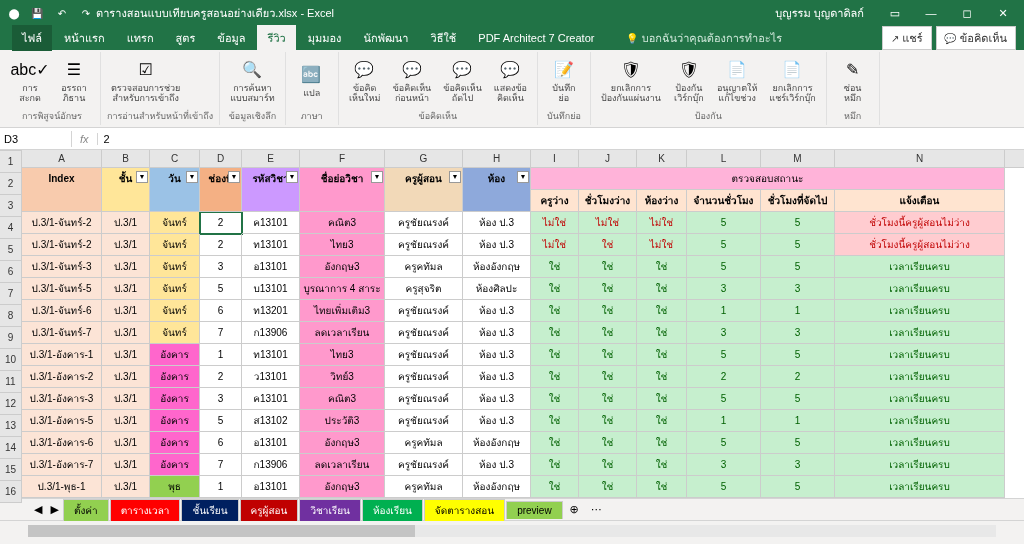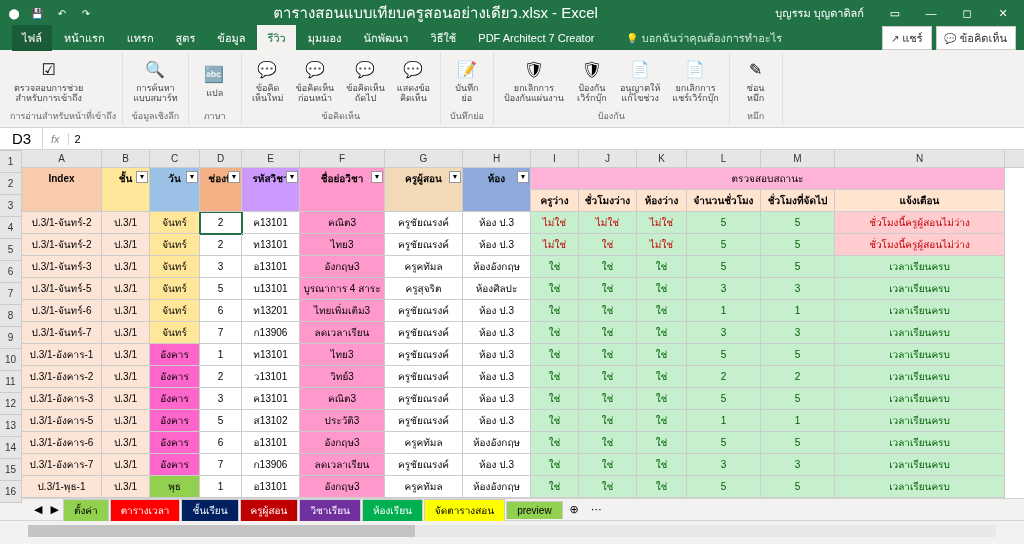--- a/index.html
+++ b/index.html
@@ -1,38 +1,38 @@
 <!DOCTYPE html>
 <html><head>
 <meta charset="utf-8">
 <style>
 *{margin:0;padding:0;box-sizing:border-box;font-family:'Segoe UI',Tahoma,sans-serif;font-size:11px}
 body{background:#f3f2f1;overflow:hidden;width:1024px;height:544px}
 .titlebar{background:#217346;height:26px;display:flex;align-items:center;color:#fff;padding:0 4px}
 .titlebar-left{display:flex;gap:4px;align-items:center}
 .qat-btn{width:20px;height:20px;display:flex;align-items:center;justify-content:center;color:#fff;font-size:10px}
-.titlebar-center{flex:1;text-align:center;font-size:15px}
+.titlebar-center{flex:1;text-align:left;font-size:11px}
 .titlebar-right{display:flex;gap:2px;align-items:center}
 .win-btn{width:34px;height:26px;display:flex;align-items:center;justify-content:center;font-size:11px}
 .ribbon-tabs{background:#217346;display:flex;align-items:center;height:24px;padding-left:12px;gap:2px}
 .tab{padding:4px 10px;color:#fff;font-size:11px;cursor:pointer}
 .tab.active{background:#f3f2f1;color:#217346}
 .tab.file{background:#1a5c37}
 .tellme{flex:1;color:#cde6d8;padding-left:20px;font-size:10px}
 .share-btns{display:flex;gap:4px;padding-right:8px}
 .share-btn{background:#fff;color:#333;padding:2px 8px;font-size:10px;border:1px solid #ccc}
 .ribbon{background:#f3f2f1;height:78px;display:flex;border-bottom:1px solid #d4d4d4;padding:2px 4px}
 .ribbon-group{display:flex;flex-direction:column;padding:0 6px;border-right:1px solid #e0e0e0}
 .ribbon-group-content{flex:1;display:flex;align-items:center;gap:4px}
 .ribbon-group-label{text-align:center;font-size:9px;color:#666;padding-bottom:2px}
 .ribbon-btn{display:flex;flex-direction:column;align-items:center;justify-content:center;padding:2px 4px;cursor:pointer;min-width:40px}
 .ribbon-btn-icon{width:24px;height:24px;margin-bottom:2px;display:flex;align-items:center;justify-content:center;font-size:16px}
 .ribbon-btn-label{font-size:9px;text-align:center;line-height:1.1;color:#444}
 .formula-bar{display:flex;align-items:center;height:22px;background:#fff;border-bottom:1px solid #d4d4d4}
-.name-box{width:43px;padding:2px 12px;border-right:1px solid #d4d4d4;font-size:15px}
+.name-box{width:72px;padding:2px 4px;border-right:1px solid #d4d4d4;font-size:11px}
 .fx-label{padding:0 8px;color:#888;font-style:italic;border-right:1px solid #d4d4d4}
 .formula-input{flex:1;padding:2px 6px;font-size:11px}
 .grid-area{display:flex;height:348px;background:#fff}
 .row-headers{width:22px;background:#e6e6e6;border-right:1px solid #ccc}
 .col-headers{display:flex;height:18px;background:#e6e6e6;border-bottom:1px solid #ccc}
 .corner{width:22px;height:18px;background:#e6e6e6;border-right:1px solid #ccc;border-bottom:1px solid #ccc}
 .ch{border-right:1px solid #ccc;text-align:center;font-size:10px;line-height:18px;color:#333}
 .rh{height:22px;border-bottom:1px solid #ccc;text-align:center;font-size:10px;line-height:22px;color:#333}
 .grid-body{flex:1;overflow:hidden}
 .data-rows{}
@@ -93,20 +93,33 @@
   <div class="share-btns">
     <div class="share-btn">↗ <span>แชร์</span></div>
     <div class="share-btn">💬 <span>ข้อคิดเห็น</span></div>
   </div>
 </div>
 
 <div class="ribbon" id="ribbon">
     <div class="ribbon-group">
       <div class="ribbon-group-content">
         <div class="ribbon-btn">
+          <div class="ribbon-btn-icon">abc✓</div>
+          <div class="ribbon-btn-label">การ<br>สะกด</div>
+        </div>
+        <div class="ribbon-btn">
+          <div class="ribbon-btn-icon">☰</div>
+          <div class="ribbon-btn-label">อรรถา<br>ภิธาน</div>
+        </div>
+      </div>
+      <div class="ribbon-group-label">การพิสูจน์อักษร</div>
+    </div>
+    <div class="ribbon-group">
+      <div class="ribbon-group-content">
+        <div class="ribbon-btn">
           <div class="ribbon-btn-icon">☑</div>
           <div class="ribbon-btn-label">ตรวจสอบการช่วย<br>สำหรับการเข้าถึง</div>
         </div>
       </div>
       <div class="ribbon-group-label">การอ่านสำหรับหน้าที่เข้าถึง</div>
     </div>
     <div class="ribbon-group">
       <div class="ribbon-group-content">
         <div class="ribbon-btn">
           <div class="ribbon-btn-icon">🔍</div>

